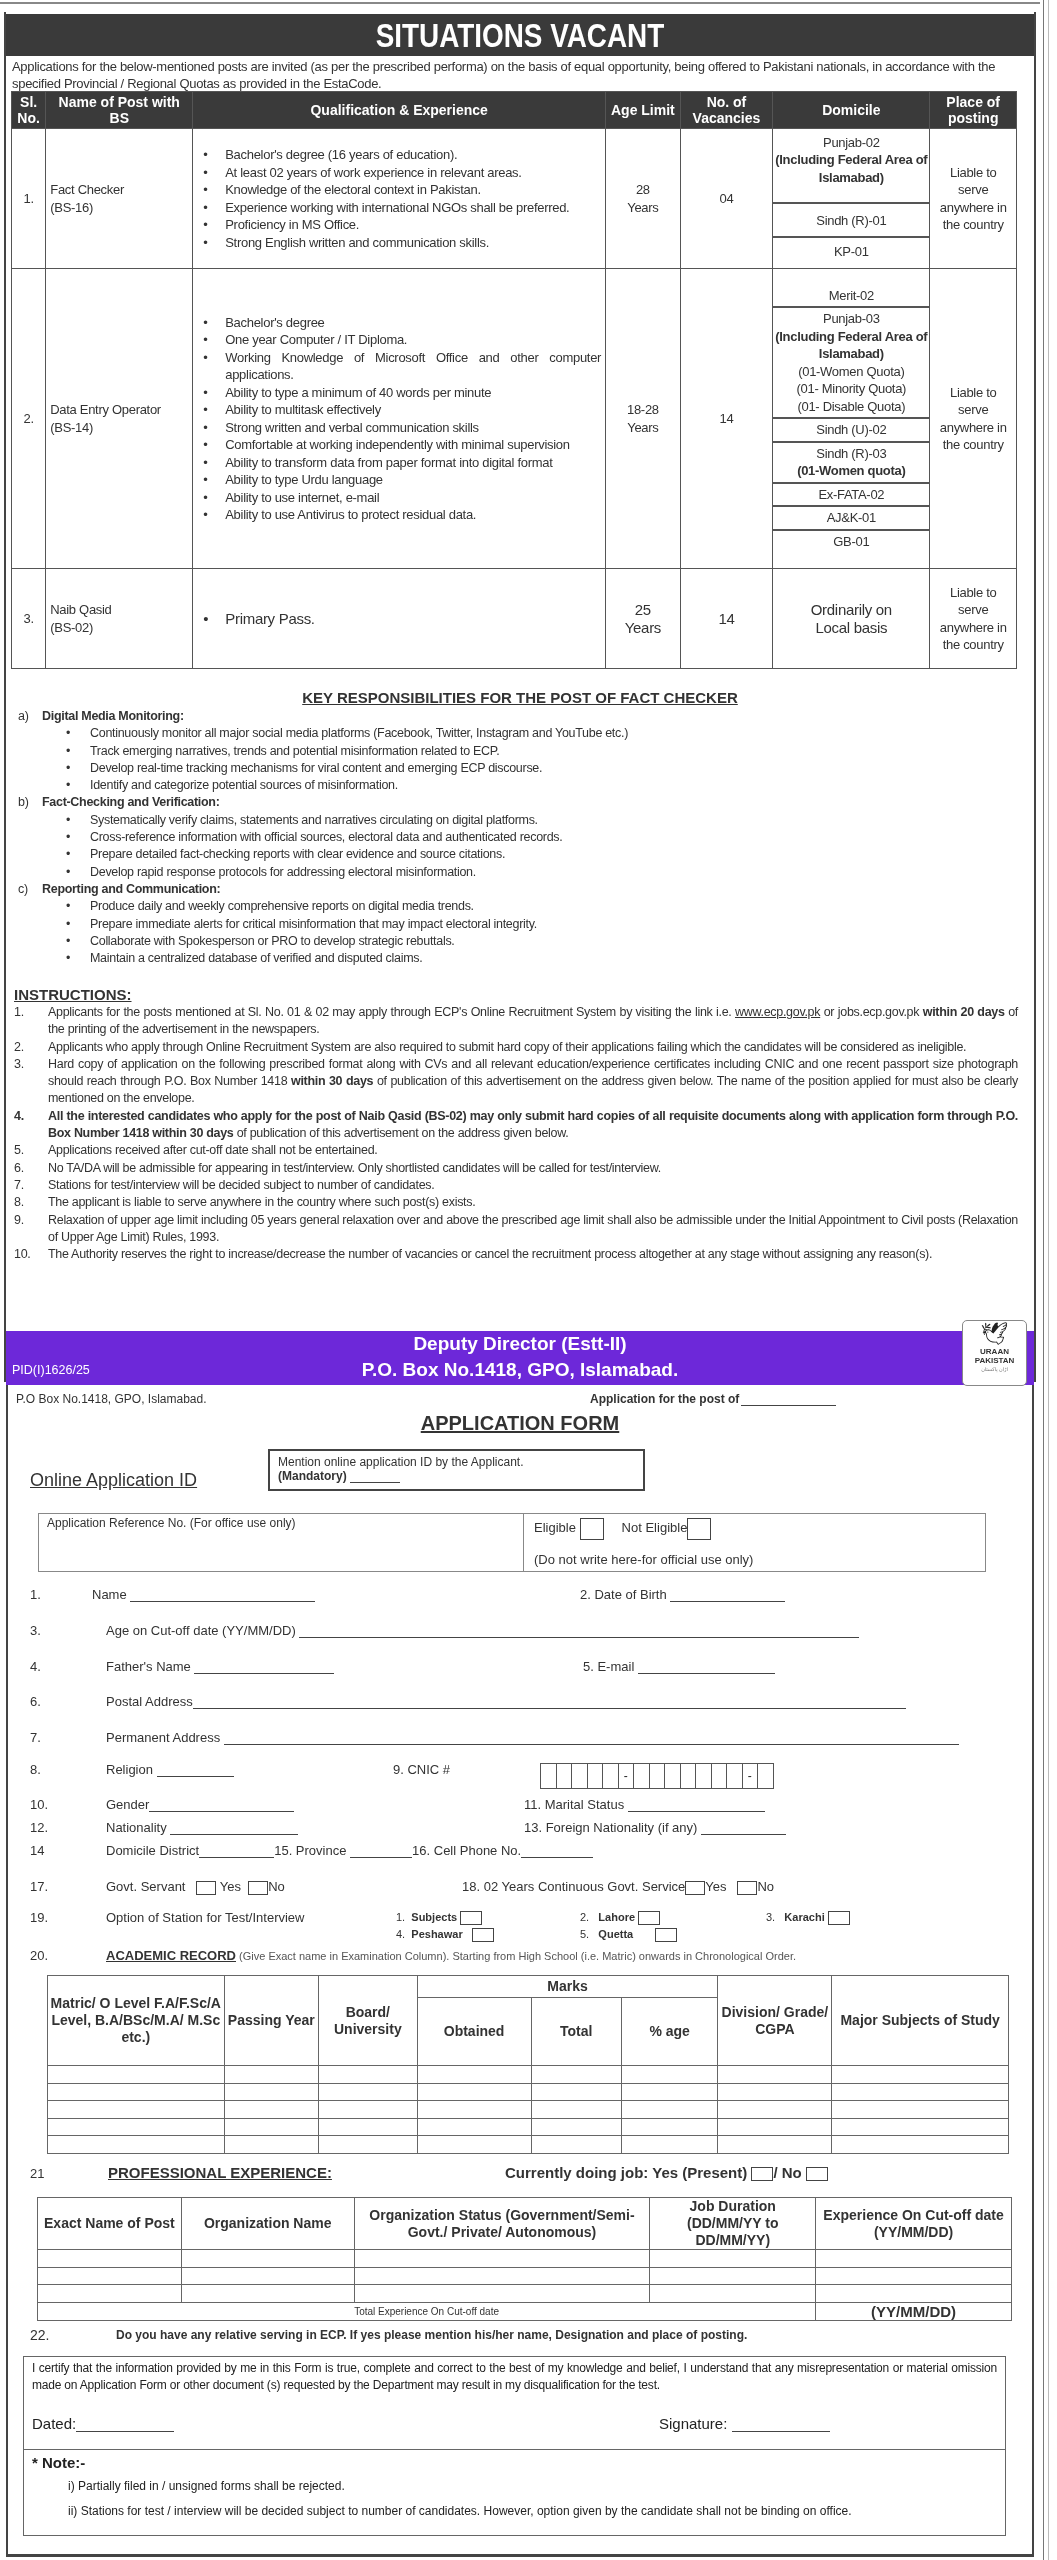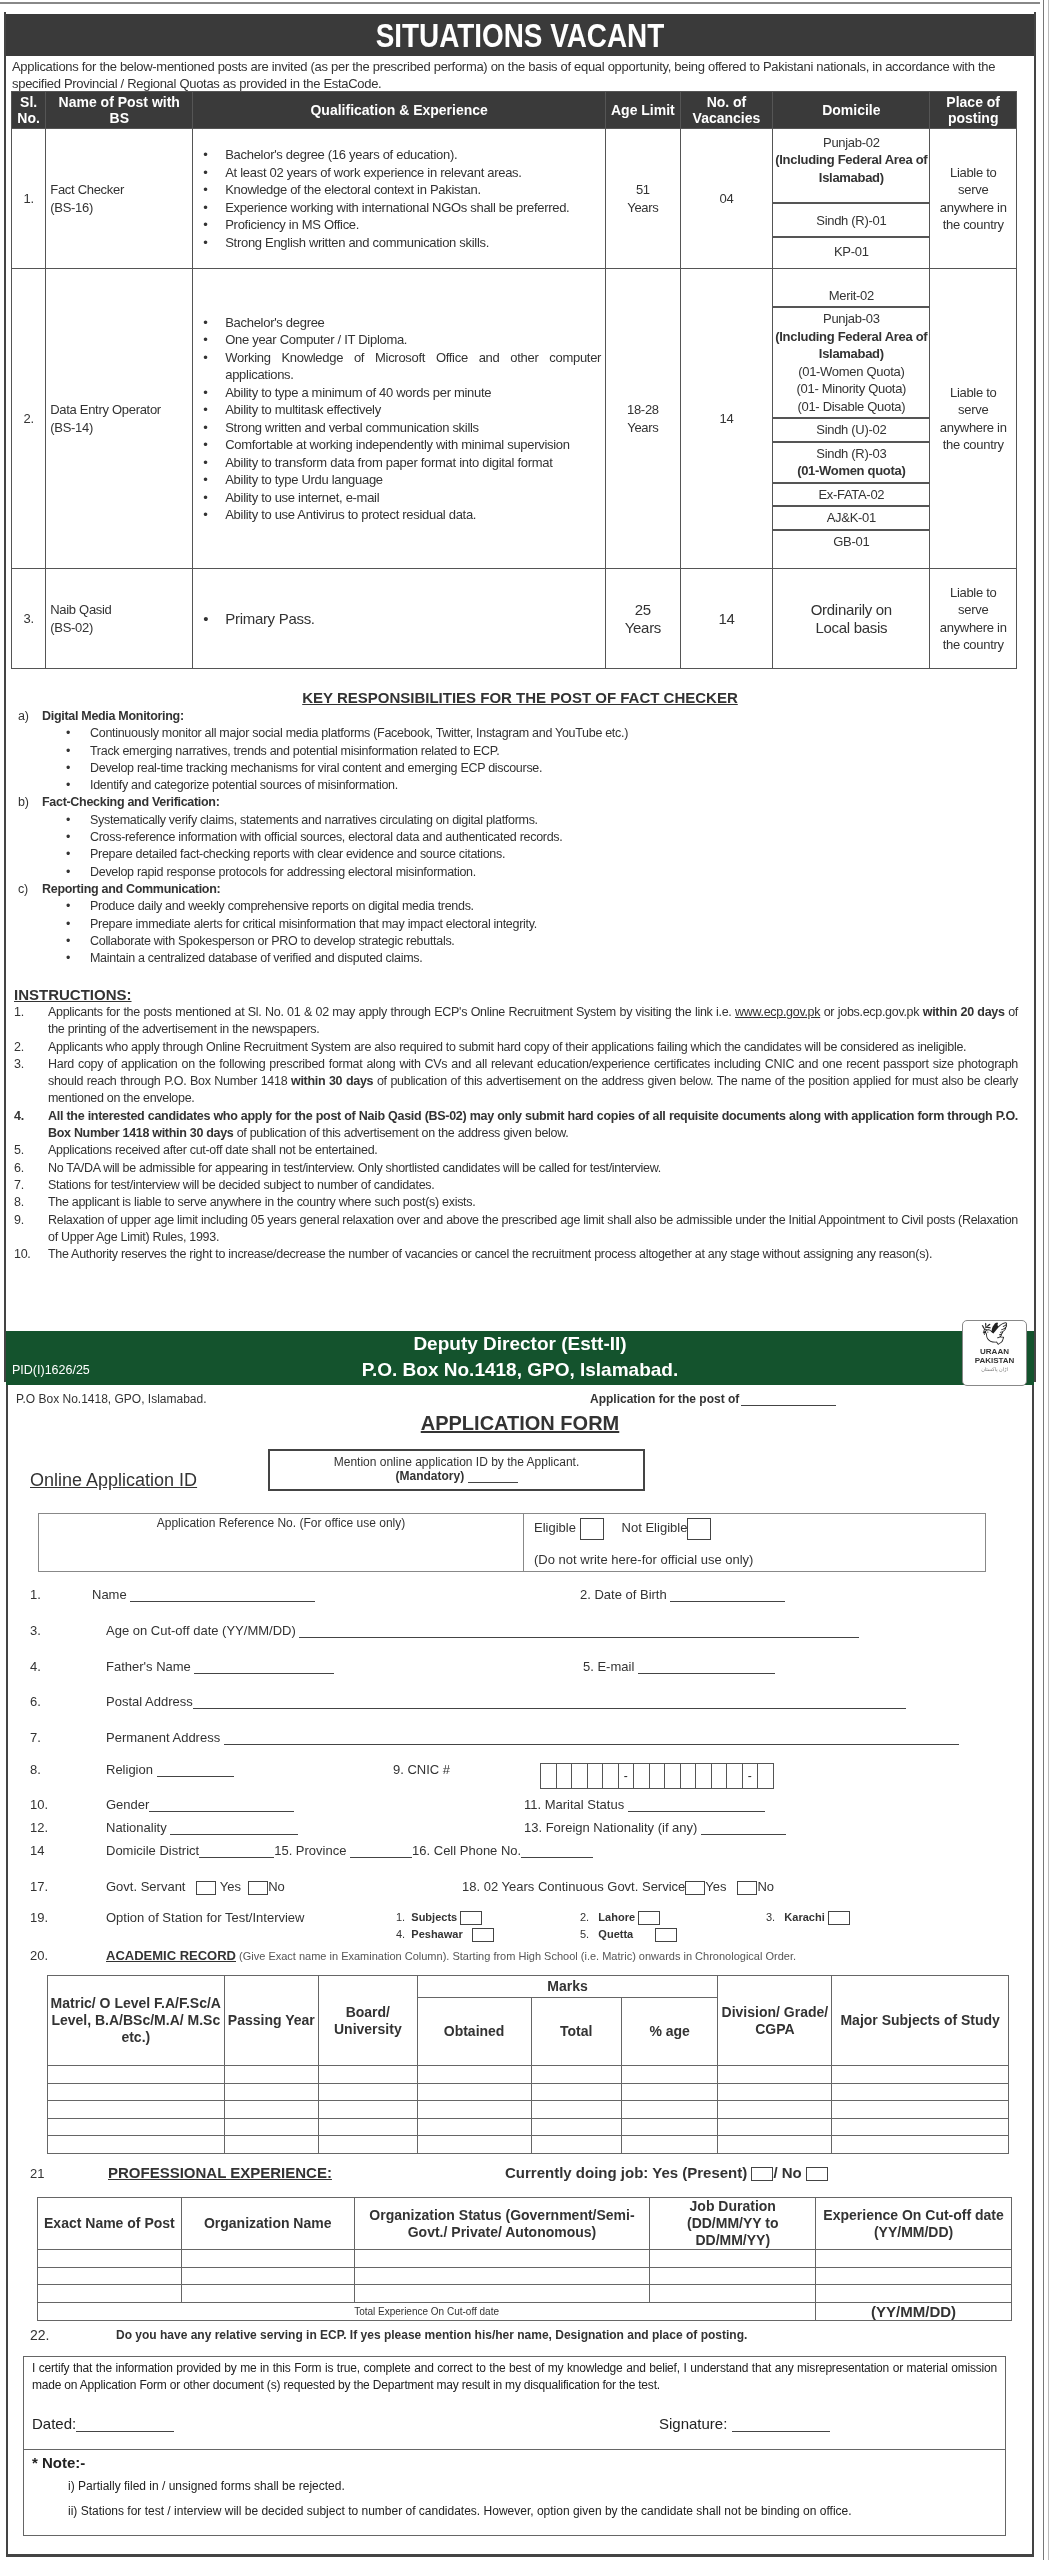--- a/index.html
+++ b/index.html
@@ -27,30 +27,30 @@
   .resp .sec-head { position: relative; padding-left: 24px; font-weight: bold; }
   .resp .sec-head .lbl { position: absolute; left: 0; font-weight: normal; }
   .resp ul { list-style: none; padding-left: 48px; }
   .resp li { position: relative; padding-left: 24px; }
   .resp li:before { content: "•"; position: absolute; left: 0; }
   .instr-title { position: absolute; left: 14px; top: 986px; font-weight: bold; font-size: 15px; text-decoration: underline; color: #333; }
   .instr { position: absolute; left: 14px; top: 1004px; width: 1004px; font-size: 12.5px; line-height: 17.3px; color: #333; letter-spacing: -0.3px; }
   .instr ol { list-style: none; }
   .instr li { position: relative; padding-left: 34px; text-align: justify; }
   .instr li .n { position: absolute; left: 0; }
-  .footer-band { position: absolute; left: 6px; top: 1331px; width: 1028px; height: 54px; background: #14532d; color: #fff; }
+  .footer-band { position: absolute; left: 6px; top: 1331px; width: 1028px; height: 54px; background: #6d28d9; color: #fff; }
   .footer-band .t1 { position: absolute; left: 0; width: 100%; top: 2px; text-align: center; font-weight: bold; font-size: 19px; }
   .footer-band .t2 { position: absolute; left: 0; width: 100%; top: 28px; text-align: center; font-weight: bold; font-size: 19px; }
   .footer-band .pid { position: absolute; left: 6px; top: 32px; font-size: 12.5px; }
   .logo { position: absolute; left: 962px; top: 1320px; width: 65px; height: 66px; background: #fff; border: 1px solid #888; border-radius: 5px; text-align: center; }
   .logo .bird { font-size: 22px; line-height: 26px; color: #222; }
   .logo .l1 { font-size: 8px; font-weight: bold; color: #333; line-height: 9px; }
   .logo .l2 { font-size: 5px; color: #777; line-height: 8px; }
   .form-box { position: absolute; left: 6px; top: 1385px; width: 1028px; height: 1172px; border-left: 2px solid #444; border-right: 2px solid #444; border-bottom: 3px solid #444; }
-  .f { position: absolute; font-size: 13px; color: #333; text-align: center; }
+  .f { position: absolute; font-size: 13px; color: #333; }
   .line { display: inline-block; border-bottom: 1.5px solid #444; height: 14px; vertical-align: bottom; }
   .cbox { display: inline-block; width: 20px; height: 14px; border: 1.5px solid #444; vertical-align: middle; }
   .cbox-lg { display: inline-block; width: 24px; height: 22px; border: 1.5px solid #444; vertical-align: middle; }
   table.acad, table.exp { position: absolute; border-collapse: collapse; font-size: 14px; color: #333; }
   table.acad th, table.exp th { border: 1.5px solid #666; font-weight: bold; text-align: center; line-height: 17px; }
   table.acad td, table.exp td { border: 1.5px solid #666; height: 17.5px; }
   .cnic { position: absolute; left: 270px; top: 1763px; border-collapse: collapse; }
   .cnic td { border: 1px solid #555; width: 15.5px; height: 25px; text-align: center; font-size: 12px; }
   .decl { position: absolute; left: 23px; top: 2356px; width: 983px; height: 180px; border: 1.5px solid #666; }
 </style>
@@ -90,21 +90,21 @@
         <ul>
           <li>Bachelor's degree (16 years of education).</li>
           <li>At least 02 years of work experience in relevant areas.</li>
           <li>Knowledge of the electoral context in Pakistan.</li>
           <li>Experience working with international NGOs shall be preferred.</li>
           <li>Proficiency in MS Office.</li>
           <li>Strong English written and communication skills.</li>
         </ul>
       </td>
       <td class="center">
-          <div>51</div>
+          <div>28</div>
           <div>Years</div>
         </td>
       <td class="center">04</td>
       <td class="dom-cell">
         <div class="dom-item" style="height:72px">
             <div>Punjab-02</div>
             <div class="bold">(Including Federal Area of Islamabad)</div>
           </div>
         <div class="dom-item" style="height:34px;line-height:30px">Sindh (R)-01</div>
         <div class="dom-item" style="height:28px;line-height:24px">KP-01</div>

